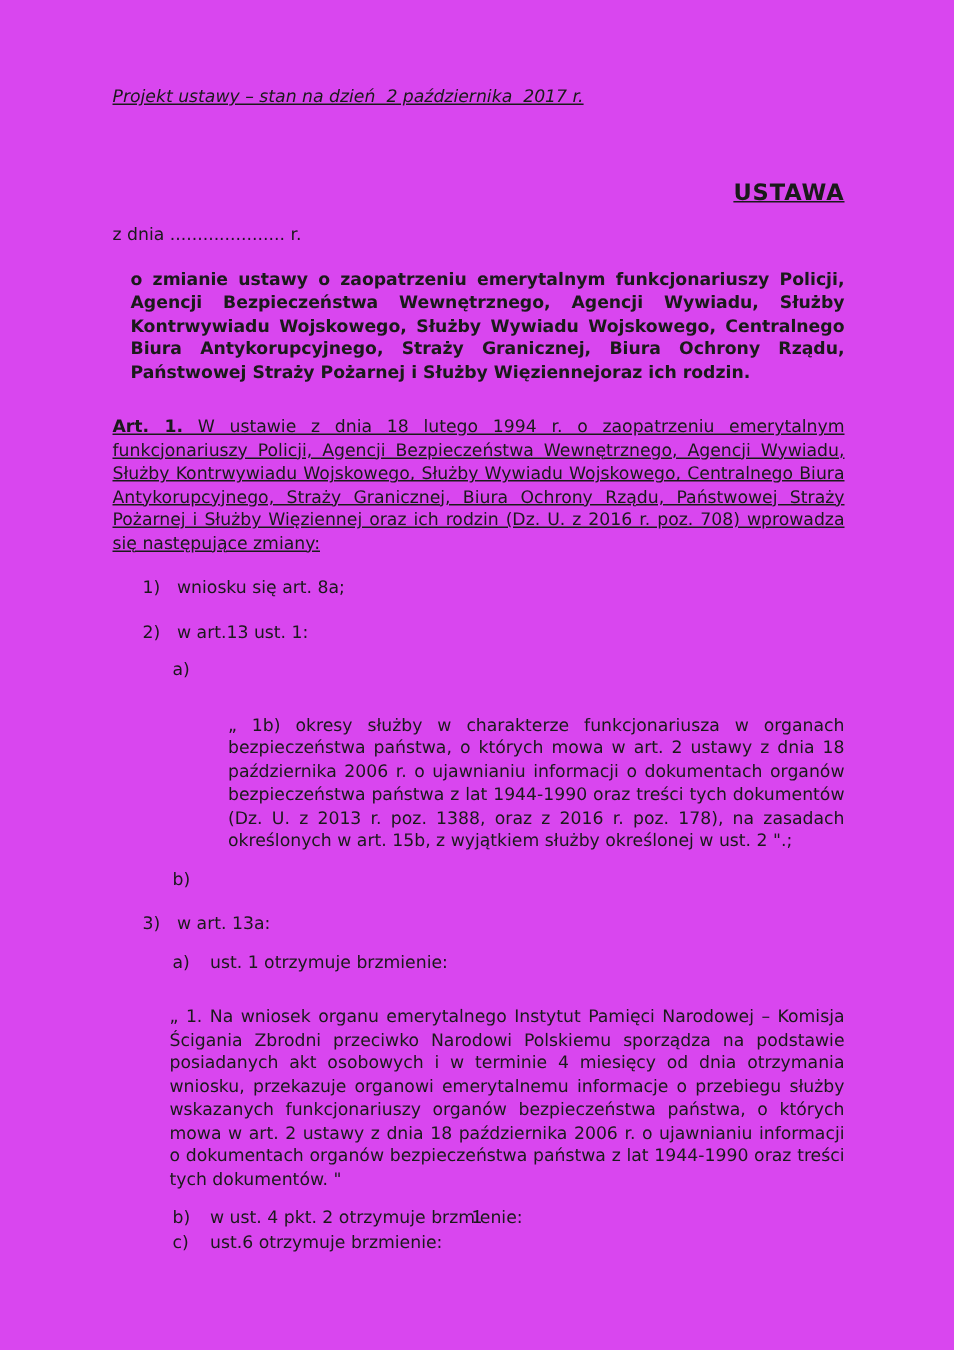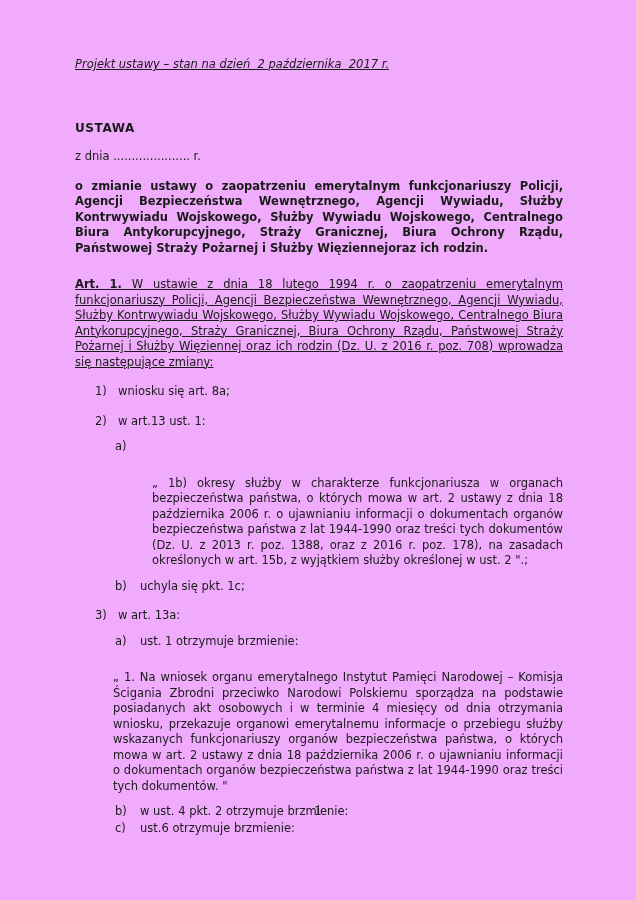--- a/index.html
+++ b/index.html
@@ -1,44 +1,45 @@
 <!DOCTYPE html>
 <html><head>
 <meta charset="utf-8">
 <style>
   html, body { margin: 0; padding: 0; background: #ffffff; }
   .page {
     width: 636px; height: 900px;
     position: relative;
-    background: #f0abfc;
+    background: #d946ef;
     color: #1a1a1a;
     font-family: "DejaVu Sans", "Liberation Sans", sans-serif;
     font-size: 11.5px;
     line-height: 15.5px;
     box-sizing: border-box;
     padding: 57px 73px 0 75px;
     overflow: hidden;
   }
   .header {
     font-style: italic;
     text-decoration: underline;
     white-space: pre-wrap;
   }
   .title {
-    text-align: left;
+    text-align: right;
     font-weight: bold;
-    font-size: 12px;
+    font-size: 15px;
     letter-spacing: 0.6px;
     margin-top: 48px;
+    text-decoration: underline;
   }
   .date-line { margin-top: 13px; }
   .subject {
     font-weight: bold;
     text-align: justify;
-    margin: 14px 0 0 0;
+    margin: 14px 0 0 12px;
   }
   .article { text-align: justify; margin: 21px 0 0 0; text-decoration: underline; }
   .article .label { font-weight: bold; }
   .li { display: flex; }
   .li .marker { flex-shrink: 0; }
   .li .txt { flex: 1 1 auto; text-align: justify; }
   .li.l1 { padding-left: 20px; margin-top: 14px; }
   .li.l1 .marker { width: 23px; }
   .li.l2 { padding-left: 40px; margin-top: 10px; }
   .li.l2 .marker { width: 25px; }
@@ -84,21 +85,20 @@
     </div>
 
     <div class="li l2">
       <span class="marker">a)</span>
     </div>
 
     <div class="quote q2a">„ 1b) okresy służby w charakterze funkcjonariusza w organach bezpieczeństwa państwa, o których mowa w art. 2 ustawy z dnia 18 października 2006 r. o ujawnianiu informacji o dokumentach organów bezpieczeństwa państwa z lat 1944-1990 oraz treści tych dokumentów (Dz. U. z 2013 r. poz. 1388, oraz z 2016 r. poz. 178), na zasadach określonych w art. 15b, z wyjątkiem służby określonej w ust. 2 ".;</div>
 
     <div class="li l2">
       <span class="marker">b)</span>
-      <div class="txt">uchyla się pkt. 1c;</div>
     </div>
 
     <div class="li l1">
       <span class="marker">3)</span>
       <div class="txt">w art. 13a:</div>
     </div>
 
     <div class="li l2">
       <span class="marker">a)</span>
       <div class="txt">ust. 1 otrzymuje brzmienie:</div>

